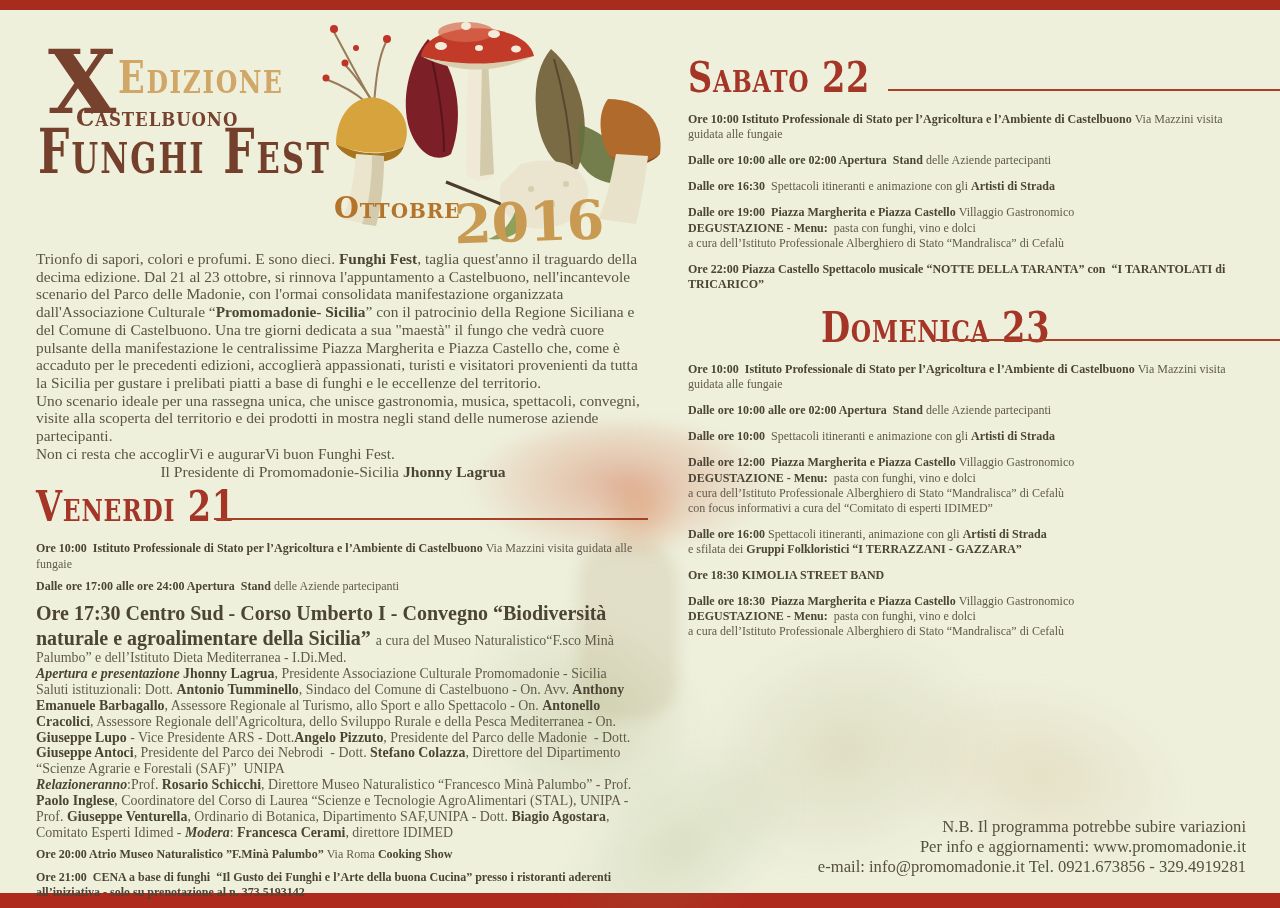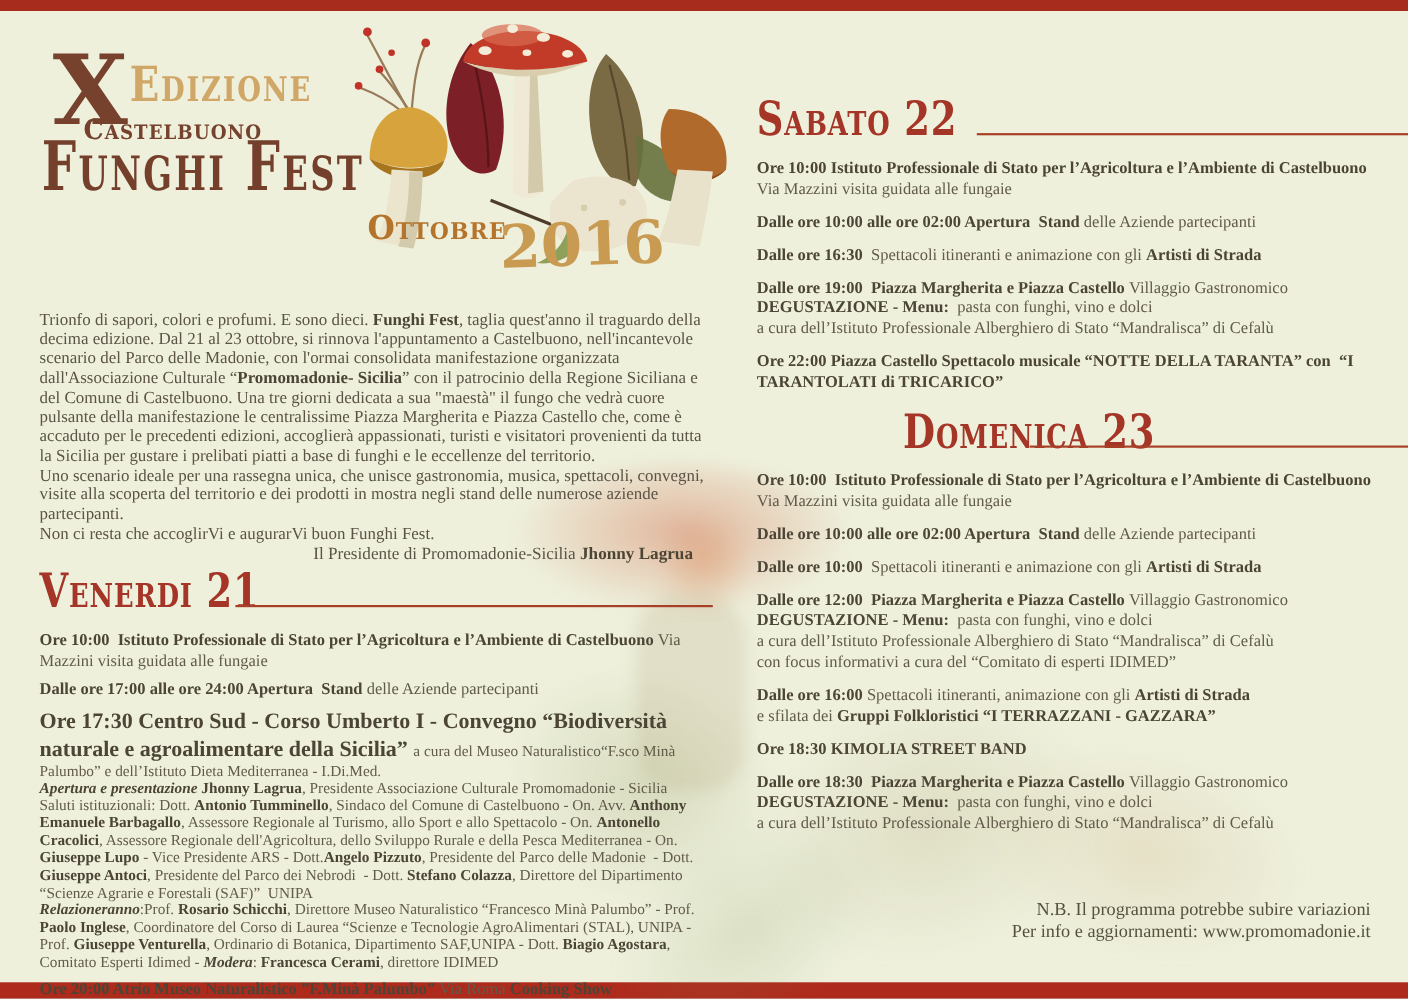--- a/index.html
+++ b/index.html
@@ -27,38 +27,38 @@
   .mh-x{left:48px;top:38px;font-size:88px;color:#76412d;}
   .mh-edizione{left:118px;top:56px;font-size:44px;color:#d0a767;letter-spacing:2px;transform:scaleX(.80);transform-origin:0 0;}
   .mh-castelbuono{left:76px;top:105px;font-size:25px;color:#76412d;letter-spacing:1px;transform:scaleX(.92);transform-origin:0 0;}
   .mh-funghifest{left:38px;top:121px;font-size:62px;color:#74402c;letter-spacing:3px;transform:scaleX(.71);transform-origin:0 0;}
   .mh-ottobre{left:334px;top:193px;font-size:30px;color:#b5742c;letter-spacing:1px;transform:scaleX(.95);transform-origin:0 0;}
   .mh-year{left:454px;top:195px;font-size:54px;color:#c89a52;transform:rotate(-2deg);}
 
   .illo{position:absolute;left:316px;top:4px;z-index:2;}
 
   
-  .col{position:absolute;z-index:2;margin-top:32px;}
+  .col{position:absolute;z-index:2;}
   .col-left{left:36px;top:250px;width:614px;}
   .col-right{left:688px;top:56px;width:560px;}
 
   .intro{font-size:15.4px;line-height:17.7px;margin:0;}
-  .signature{text-align:right;padding-right:20px;margin:1px 0 4px;font-size:15.6px;}
+  .signature{text-align:center;padding-right:20px;margin:1px 0 4px;font-size:15.6px;}
 
   .sec{position:relative;height:50px;margin:0 0 6px;}
   .sec-mt{margin-top:14px;text-align:center;}
   .sec-text{display:inline-block;font-family:"DejaVu Serif",serif;font-weight:bold;
             font-variant:small-caps;font-size:43px;line-height:1;color:#a43527;
             letter-spacing:1px;transform:scaleX(.78);transform-origin:0 70%;white-space:nowrap;}
   .rule{position:absolute;top:33px;height:2px;background:#a84028;}
   .rule-venerdi{left:178px;right:2px;}
   .rule-sabato{left:200px;right:-32px;}
   .rule-domenica{left:248px;right:-32px;}
 
-  .evt{margin:0 0 11px;font-size:15px;line-height:1.26;white-space:pre-wrap;color:#625a4a;}
+  .evt{margin:0 0 11px;font-size:12px;line-height:1.26;white-space:pre-wrap;color:#625a4a;}
   .col-left .evt{margin-bottom:7px;}
   .evt-dense{font-size:13.9px;line-height:1.14;}
   .evt-dense span.b:not(.sm){font-size:20px;line-height:1.24;}
   .b{font-weight:bold;color:#4c4536;}
   .i{font-style:italic;font-family:Liberation Serif, serif;}
 
   .footer{position:absolute;right:34px;top:817px;z-index:2;text-align:right;
           font-weight:normal;font-size:16.6px;line-height:19.8px;color:#55503f;}
 </style>
 </head>
@@ -168,15 +168,16 @@
     <p class="evt"><span class="b">Dalle ore 10:00 </span><span> Spettacoli itineranti e animazione con gli </span><span class="b">Artisti di Strada</span></p>
     <p class="evt"><span class="b">Dalle ore 12:00  Piazza Margherita e Piazza Castello </span><span>Villaggio Gastronomico</span><br><span class="b">DEGUSTAZIONE - Menu: </span><span> pasta con funghi, vino e dolci</span><br><span>a cura dell’Istituto Professionale Alberghiero di Stato “Mandralisca” di Cefalù</span><br><span>con focus informativi a cura del “Comitato di esperti IDIMED”</span></p>
     <p class="evt"><span class="b">Dalle ore 16:00 </span><span>Spettacoli itineranti, animazione con gli </span><span class="b">Artisti di Strada</span><br><span>e sfilata dei </span><span class="b">Gruppi Folkloristici “I TERRAZZANI - GAZZARA”</span></p>
     <p class="evt"><span class="b">Ore 18:30 KIMOLIA STREET BAND</span></p>
     <p class="evt"><span class="b">Dalle ore 18:30  Piazza Margherita e Piazza Castello </span><span>Villaggio Gastronomico</span><br><span class="b">DEGUSTAZIONE - Menu: </span><span> pasta con funghi, vino e dolci</span><br><span>a cura dell’Istituto Professionale Alberghiero di Stato “Mandralisca” di Cefalù</span></p>
   </div>
 
   <div class="footer">
     <div>N.B. Il programma potrebbe subire variazioni</div>
     <div>Per info e aggiornamenti: www.promomadonie.it</div>
+    <div>e-mail: info@promomadonie.it  Tel. 0921.673856  -  329.4919281</div>
   </div>
 
 </div>
 
 </body></html>

